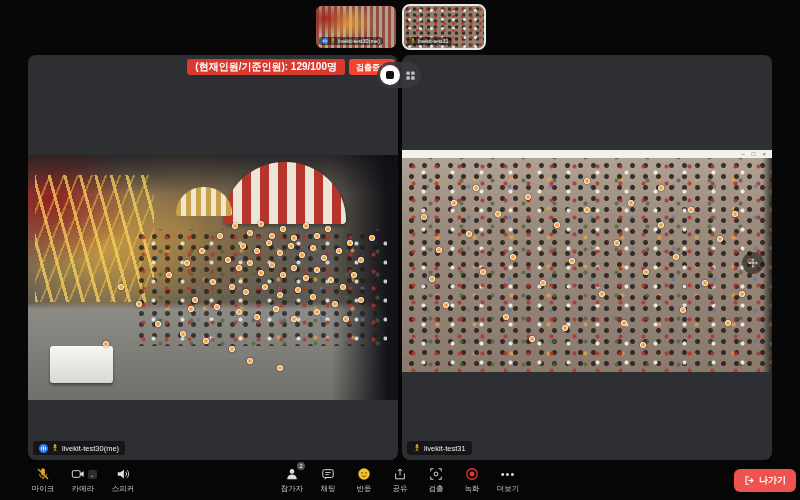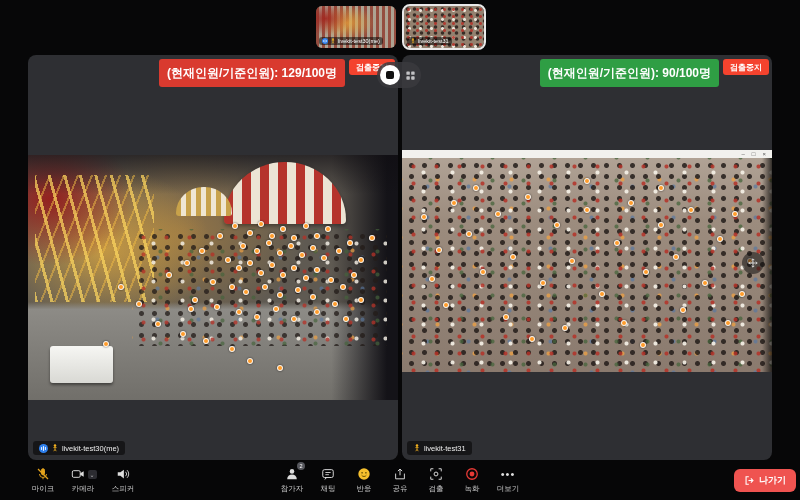--- a/index.html
+++ b/index.html
@@ -24,22 +24,22 @@
       radial-gradient(circle, rgba(180,50,40,.85) 1px, transparent 2px),
       radial-gradient(circle, rgba(245,240,230,.9) 1px, transparent 2px),
       radial-gradient(circle, rgba(40,30,25,.85) 1.2px, transparent 2.2px);
     background-size:9px 7px, 11px 9px, 7px 6px; background-color:#93816f; }
 
   
   .main { position:absolute; top:55px; left:28px; right:28px; bottom:40px; display:flex; gap:4px; }
   .tile { flex:1; position:relative; background:#2e2f33; border-radius:8px; overflow:hidden; }
 
   .tile-top { position:absolute; top:4px; right:3px; display:flex; gap:4px; z-index:6; }
-  .count-badge { height:28px; display:flex; align-items:center; padding:0 8px; border-radius:3px;
-    color:#fff; font-size:12px; font-weight:bold; white-space:nowrap; }
+  .count-badge { height:16px; display:flex; align-items:center; padding:0 8px; border-radius:3px;
+    color:#fff; font-size:10px; font-weight:bold; white-space:nowrap; }
   .stop-btn { height:16px; display:flex; align-items:center; padding:0 7px; border-radius:3px;
     background:#f4432e; color:#fff; font-size:8px; font-weight:bold; border:none; cursor:pointer; white-space:nowrap; }
 
   .video { position:absolute; left:0; right:0; overflow:hidden; }
   .video-left  { top:100px; height:245px; }
   .video-right { top:95px;  height:222px; }
 
   .vl-base { position:absolute; inset:0;
     background:
       linear-gradient(180deg, rgba(15,13,18,.65), rgba(15,13,18,0) 16%),
@@ -247,24 +247,20 @@
           </svg>
         <svg width="8" height="8" viewBox="0 0 10 10">
             <circle cx="5" cy="2" r="1.6" fill="#f2b01e"></circle>
             <path d="M5 3.5v3M3 4.5h4M5 6.5L3.5 9M5 6.5L6.5 9" stroke="#f2b01e" stroke-width="1" fill="none"></path>
           </svg>
         <span>livekit-test30(me)</span>
       </div>
     </div>
 
     <div class="tile">
-      <div class="tile-top">
-        <div class="count-badge" style="background: rgb(47, 158, 68);">(현재인원/기준인원): 90/100명</div>
-        <button class="stop-btn">검출중지</button>
-      </div>
       <div class="video video-right">
         <div class="vr-base"></div>
         <div class="winbar">
           <span>–</span>
           <span>□</span>
           <span>×</span>
         </div>
         <div class="vr-tex crowdtex"></div>
         <div class="vr-edge"></div>
         <div style="position:absolute;inset:0;">

